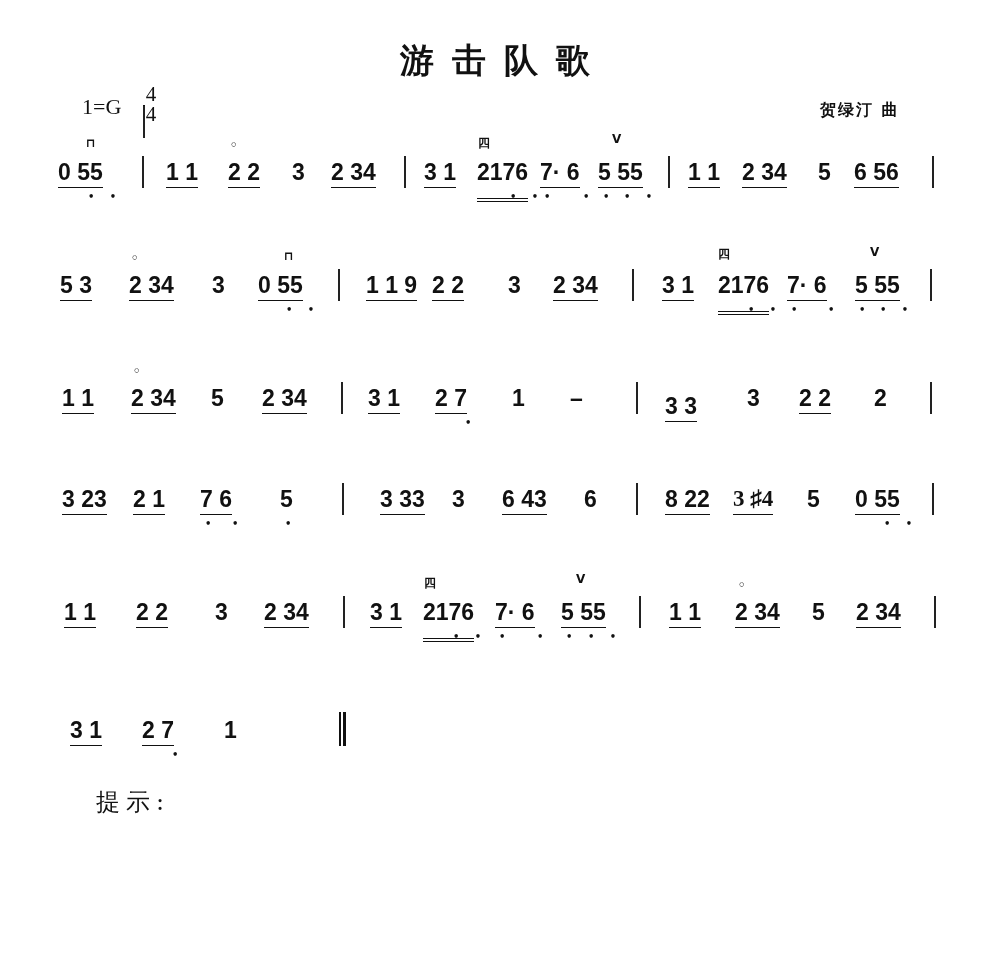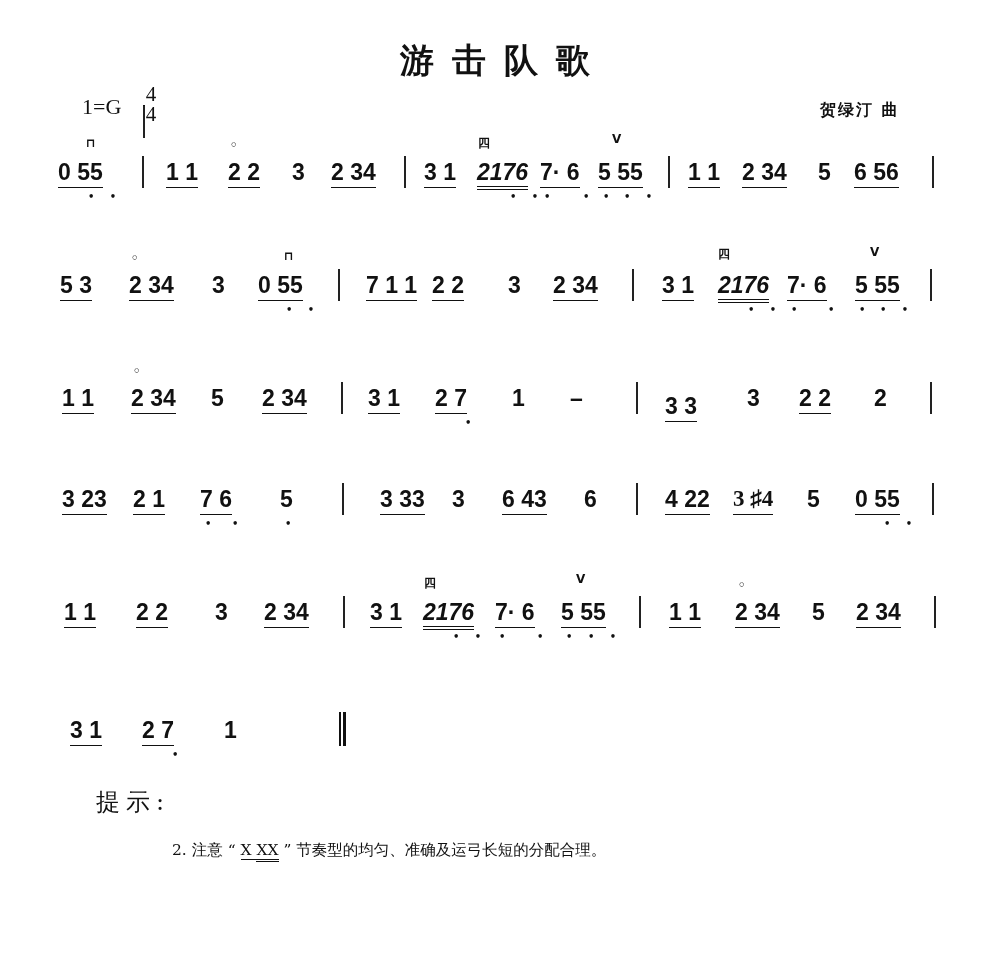--- a/index.html
+++ b/index.html
@@ -12,21 +12,21 @@
          font-size: 22px; }
   .timesig { position: absolute; left: 143px; top: 84px; font-family: "Liberation Serif", serif;
              font-size: 21px; line-height: 20px; text-align: center; width: 16px; }
   .timesig .bar { border-top: 1.5px solid #111; margin: 1px 0; }
   .composer { position: absolute; left: 820px; top: 100px; font-size: 16px;
               font-weight: bold; letter-spacing: 2px; }
   .row { position: absolute; left: 0; width: 1008px; height: 70px; }
   .tok { position: absolute; font-family: "Liberation Sans", sans-serif; font-weight: bold;
          font-size: 23px; white-space: pre; line-height: 28px; }
   .ul1 { border-bottom: 1.6px solid #111; padding-bottom: 1px; }
-  .ul2 { border-bottom: 4px double #111; padding-bottom: 0px; font-style: italic; }
+  .ul2 { border-bottom: 4px double #111; padding-bottom: 12px; }
   .bar { position: absolute; width: 2px; height: 32px; background: #222; }
   .dbl { position: absolute; width: 7px; height: 34px; border-left: 2px solid #111;
          border-right: 3px solid #111; box-sizing: border-box; }
   .mark { position: absolute; font-size: 12px; font-weight: bold; line-height: 14px; }
   .dots { position: absolute; font-size: 10px; line-height: 10px; letter-spacing: 6px; font-weight: bold; }
   .tips-title { position: absolute; left: 96px; top: 786px; font-family: "DejaVu Serif", serif;
                 font-size: 24px; letter-spacing: 6px; }
   .tips { position: absolute; left: 172px; top: 838px; font-family: "DejaVu Serif", serif;
           font-size: 15.5px; line-height: 25px; }
   .tips .u2 { border-bottom: 3px double #111; }
@@ -71,21 +71,21 @@
       <span class="dots" style="left: 544px; top: 34px;">•</span>
       <span class="dots" style="left: 583px; top: 34px;">•</span>
       <span class="dots" style="left: 603px; top: 34px;">•</span>
       <span class="dots" style="left: 624px; top: 34px;">• •</span>
     </div>
     <div class="row" style="top: 271px;">
       <span class="tok ul1" style="left: 60px; top: 0px;">5 3</span>
       <span class="tok ul1" style="left: 129px; top: 0px;">2 34</span>
       <span class="tok" style="left: 212px; top: 0px;">3</span>
       <span class="tok ul1" style="left: 258px; top: 0px;">0 55</span>
-      <span class="tok ul1" style="left: 366px; top: 0px;">7 1 1</span>
+      <span class="tok ul1" style="left: 366px; top: 0px;">1 1 9</span>
       <span class="tok ul1" style="left: 432px; top: 0px;">2 2</span>
       <span class="tok" style="left: 508px; top: 0px;">3</span>
       <span class="tok ul1" style="left: 553px; top: 0px;">2 34</span>
       <span class="tok ul1" style="left: 662px; top: 0px;">3 1</span>
       <span class="tok ul2" style="left: 718px; top: 0px;">2176</span>
       <span class="tok ul1" style="left: 787px; top: 0px;">7· 6</span>
       <span class="tok ul1" style="left: 855px; top: 0px;">5 55</span>
       <div class="bar" style="left: 338px; top: -2px;"></div>
       <div class="bar" style="left: 632px; top: -2px;"></div>
       <div class="bar" style="left: 930px; top: -2px;"></div>
@@ -121,21 +121,21 @@
     </div>
     <div class="row" style="top: 485px;">
       <span class="tok ul1" style="left: 62px; top: 0px;">3 23</span>
       <span class="tok ul1" style="left: 133px; top: 0px; text-align: center;">2 1</span>
       <span class="tok ul1" style="left: 200px; top: 0px;">7 6</span>
       <span class="tok" style="left: 280px; top: 0px;">5</span>
       <span class="tok ul1" style="left: 380px; top: 0px;">3 33</span>
       <span class="tok" style="left: 452px; top: 0px;">3</span>
       <span class="tok ul1" style="left: 502px; top: 0px;">6 43</span>
       <span class="tok" style="left: 584px; top: 0px;">6</span>
-      <span class="tok ul1" style="left: 665px; top: 0px;">4 22</span>
+      <span class="tok ul1" style="left: 665px; top: 0px;">8 22</span>
       <span class="tok ul1" style="left: 733px; top: 0px; font-family: Liberation Serif, serif;">3 ♯4</span>
       <span class="tok" style="left: 807px; top: 0px;">5</span>
       <span class="tok ul1" style="left: 855px; top: 0px;">0 55</span>
       <div class="bar" style="left: 342px; top: -2px;"></div>
       <div class="bar" style="left: 636px; top: -2px;"></div>
       <div class="bar" style="left: 932px; top: -2px;"></div>
       <span class="dots" style="left: 205px; top: 34px;">•</span>
       <span class="dots" style="left: 232px; top: 34px;">•</span>
       <span class="dots" style="left: 285px; top: 34px;">•</span>
       <span class="dots" style="left: 884px; top: 34px;">• •</span>
@@ -169,16 +169,13 @@
       <span class="tok ul1" style="left: 70px; top: 0px;">3 1</span>
       <span class="tok ul1" style="left: 142px; top: 0px;">2 7</span>
       <span class="tok" style="left: 224px; top: 0px;">1</span>
       <div class="dbl" style="left: 339px; top: -4px;"></div>
       <span class="dots" style="left: 172px; top: 34px;">•</span>
     </div>
   </div>
 
 <div class="tips-title">提示:</div>
 <div class="tips">
-  <div>
-    <span>2. </span><span>注意 “ </span><span style="border-bottom:1.5px solid #111">X</span><span style="border-bottom:1.5px solid #111">&nbsp;</span><span class="u2">XX</span><span> ” 节奏型的均匀、准确及运弓长短的分配合理。</span>
-  </div>
 </div>
 
 </body></html>

